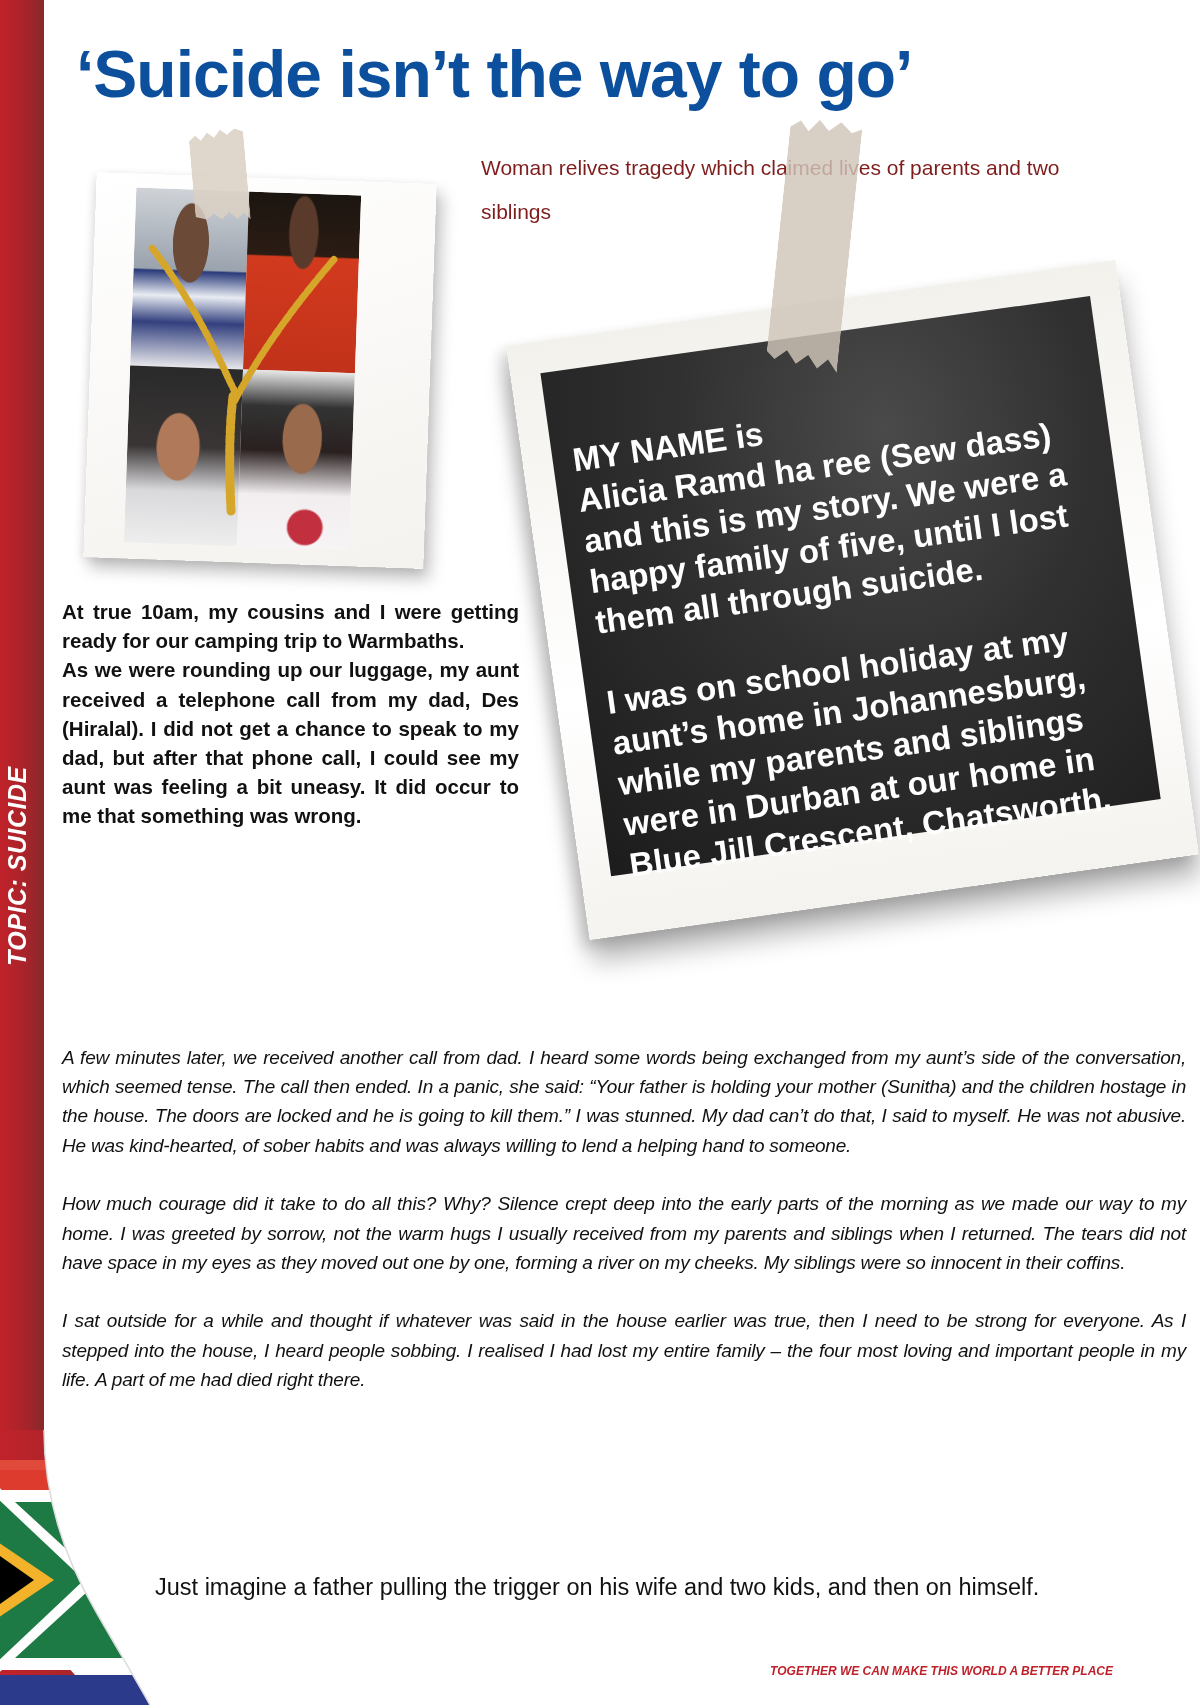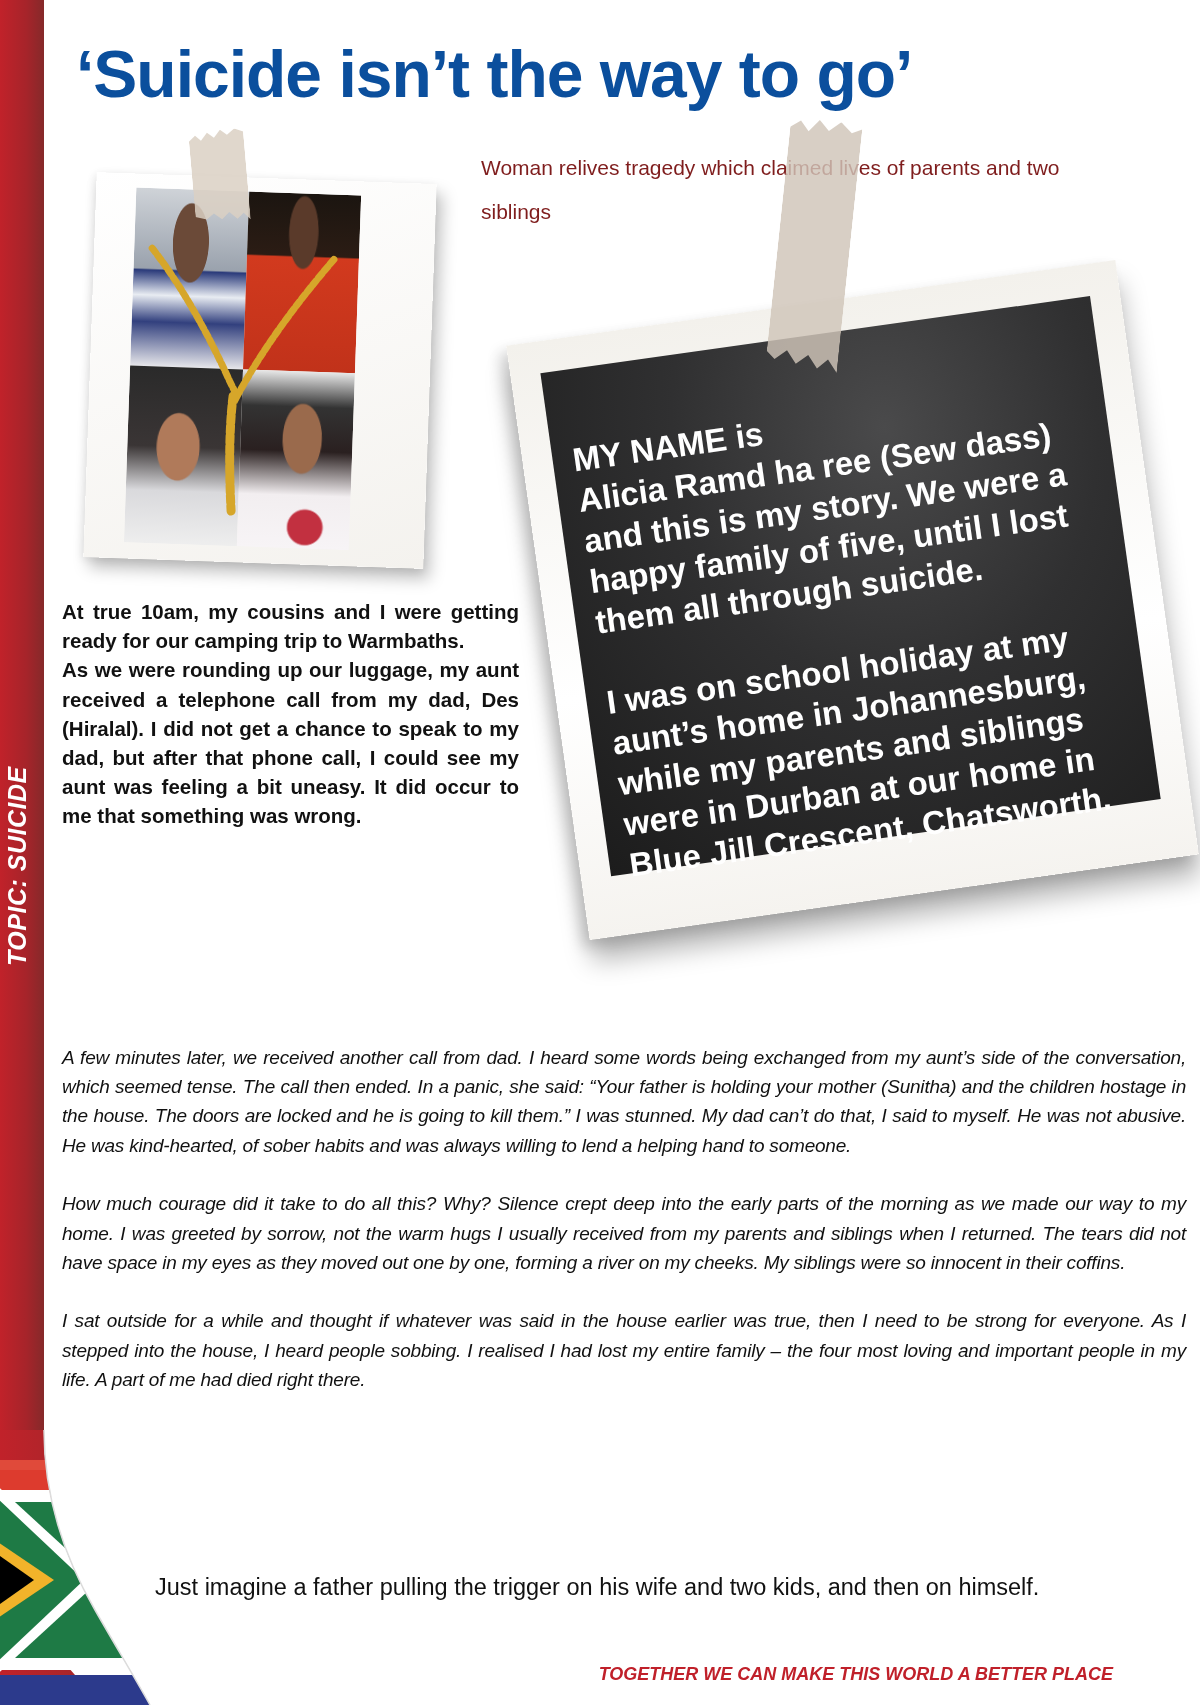--- a/index.html
+++ b/index.html
@@ -88,21 +88,21 @@
   .body {
     position: absolute; left: 62px; top: 1043px; width: 1124px;
     font-size: 19px; line-height: 29.2px; text-align: justify; letter-spacing: -0.2px; font-style: italic;
   }
   .body p { margin: 0 0 29.5px 0; }
   .closing {
     position: absolute; left: 115px; top: 1574px; font-size: 23.5px; white-space: nowrap; color: #111; margin-left: 40px;
   }
   .footer-slogan {
     position: absolute; right: 87px; top: 1664px;
-    color: #c0202a; font-weight: bold; font-style: italic; font-size: 18px; white-space: nowrap;
+    color: #c0202a; font-weight: bold; font-style: italic; font-size: 12px; white-space: nowrap;
   }
 </style>
 </head>
 <body>
 
 <div class="sidebar"></div>
 <div class="sidebar-label">TOPIC: SUICIDE</div>
 
 <svg class="flag-corner" viewBox="0 0 160 275">
   <defs>

